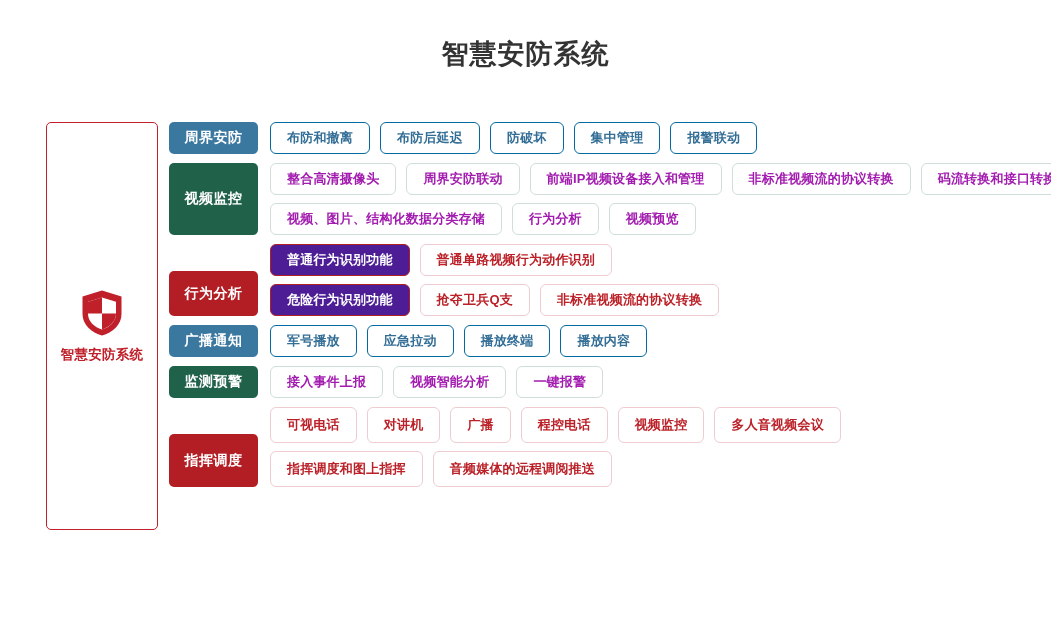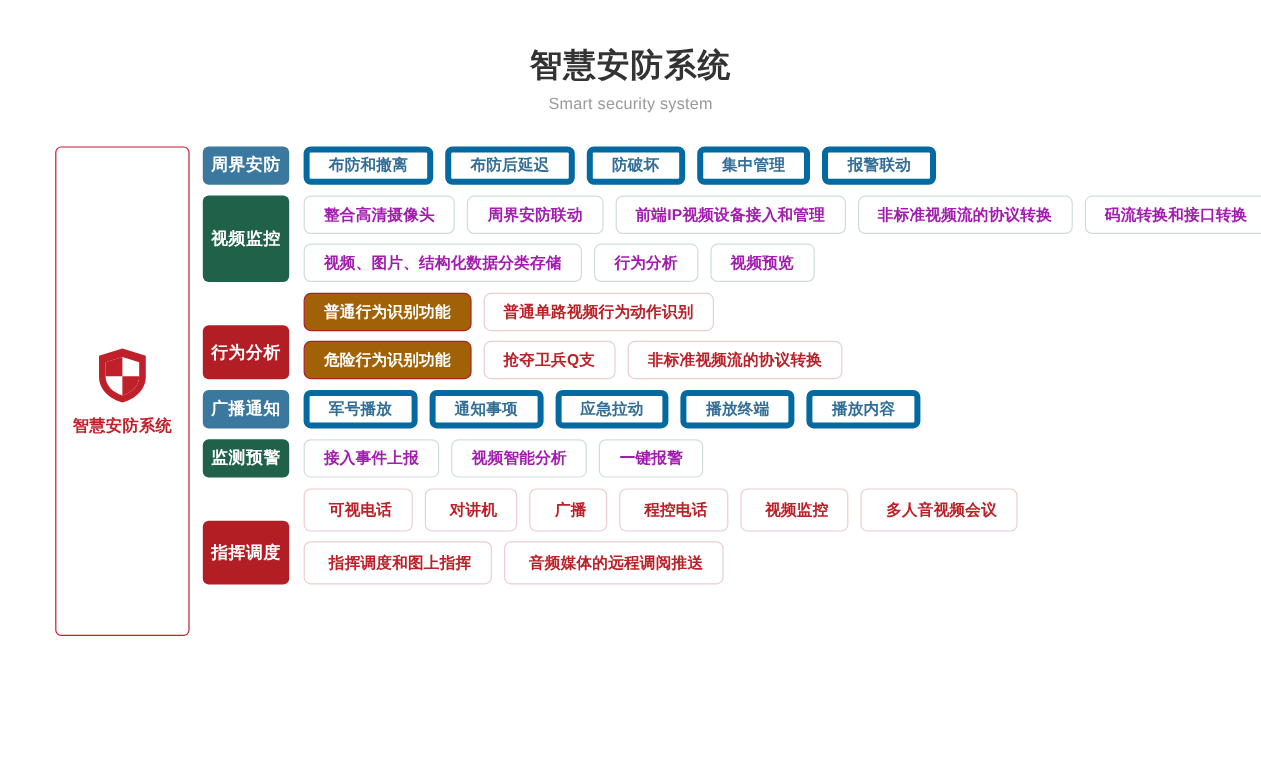--- a/index.html
+++ b/index.html
@@ -77,21 +77,21 @@
     margin-left: 11px;
     display: flex;
     flex-direction: column;
   }
   .group {
     display: flex;
     align-items: stretch;
     margin-bottom: 9px;
   }
   .group-label {
-    width: 72px;
+    width: 89px;
     flex: none;
     border-radius: 5px;
     color: #ffffff;
     font-size: 14px;
     font-weight: bold;
     display: flex;
     align-items: center;
     justify-content: center;
     letter-spacing: 0.5px;
   }
@@ -121,41 +121,40 @@
     align-items: center;
     justify-content: center;
     font-size: 13px;
     font-weight: bold;
     white-space: nowrap;
     background: #ffffff;
     letter-spacing: 0.2px;
   }
   .chip:last-child { margin-right: 0; }
 
-  .chip.blue  { border: 5px solid #0369a1; color: #336e96; }
+  .chip.blue  { border: 1px solid #0369a1; color: #336e96; }
   .chip.green { border: 1px solid #cfdfd8; color: #a21caf; }
   .chip.red   { border: 1px solid #eecccf; color: #bb2128; }
   .chip.red-solid {
     border: 1px solid #b21e24;
-    background: #a16207;
+    background: #4c1d95;
     color: #ffffff;
   }
-  .chip.tall { height: 36px; padding-left: 20px; }
+  .chip.tall { height: 36px; }
 
   
   .bg-blue  { background: #3a78a0; }
   .bg-green { background: #20614a; }
   .bg-red   { background: #b21e24; margin-top: 27px; }
 </style>
 </head>
 <body>
 
 <div class="page-header">
   <div class="page-title">智慧安防系统</div>
-  <div class="page-subtitle">Smart security system</div>
 </div>
 
 <div class="diagram">
 
   <div class="brand-panel">
     <span class="brand-shield-wrap">
       <svg class="brand-shield" viewBox="0 0 44 48" xmlns="http://www.w3.org/2000/svg">
         <path d="M22 1.5 L41.5 7.5 L41.5 25 C41.5 36 32.5 43.5 22 46.5 C11.5 43.5 2.5 36 2.5 25 L2.5 7.5 Z" fill="#c0202a"></path>
         <path d="M22 8.5 L36 12.8 L36 24.8 C36 32.6 29.6 38.2 22 40.6 C14.4 38.2 8 32.6 8 24.8 L8 12.8 Z" fill="#ffffff"></path>
         <path d="M22 8.5 L8 12.8 L8 24.6 L22 24.6 Z" fill="#c0202a"></path>
@@ -207,21 +206,20 @@
             <div class="chip red">抢夺卫兵Q支</div>
             <div class="chip red">非标准视频流的协议转换</div>
           </div>
         </div>
       </div>
       <div class="group">
         <div class="group-label bg-blue">广播通知</div>
         <div class="group-rows">
           <div class="item-row">
             <div class="chip blue">军号播放</div>
-            <div class="chip blue">通知事项</div>
             <div class="chip blue">应急拉动</div>
             <div class="chip blue">播放终端</div>
             <div class="chip blue">播放内容</div>
           </div>
         </div>
       </div>
       <div class="group">
         <div class="group-label bg-green">监测预警</div>
         <div class="group-rows">
           <div class="item-row">

